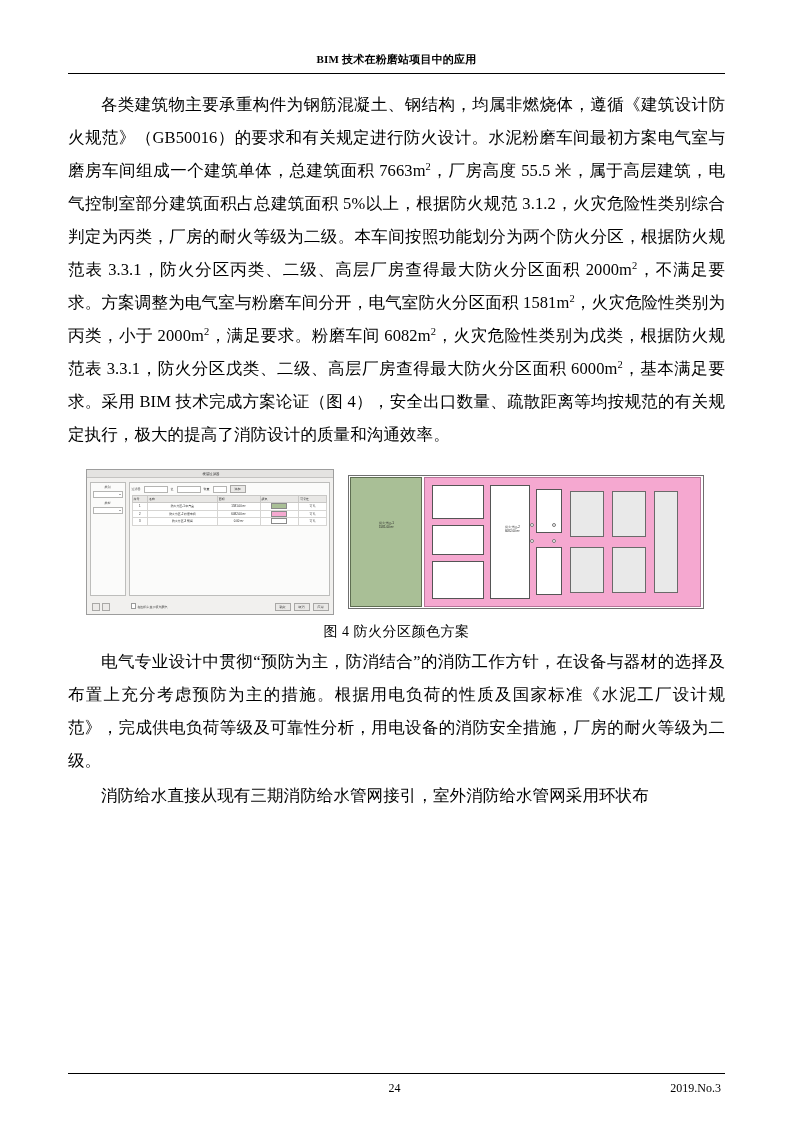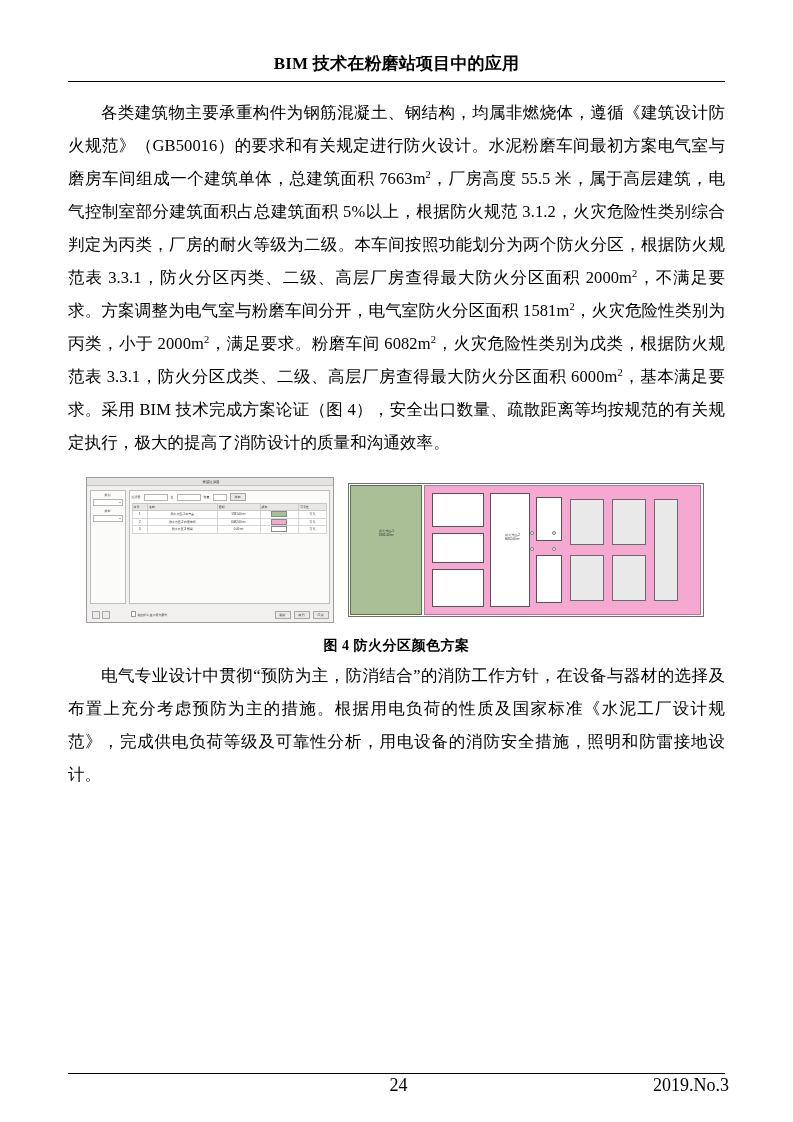--- a/index.html
+++ b/index.html
@@ -18,21 +18,21 @@
     color: #000;
   }
   .content {
     position: absolute;
     left: 68px;
     top: 52px;
     width: 657px;
   }
   .header-title {
     text-align: center;
-    font-size: 17px;
+    font-size: 11px;
     font-weight: bold;
     letter-spacing: 0.2px;
     padding-bottom: 6px;
   }
   .header-rule {
     border-top: 1px solid #000;
     width: 100%;
     height: 0;
     margin-bottom: 14px;
   }
@@ -48,22 +48,22 @@
     font-size: 10.5px;
     vertical-align: super;
     line-height: 0;
   }
   .figure-wrap {
     margin-top: 12px;
     text-align: center;
   }
   .figure-caption {
     font-size: 14px;
-    font-weight: bold;
-    margin: 6px 0 4px 0;
+    font-weight: normal;
+    margin: 0 0 4px 0;
     letter-spacing: 0.5px;
   }
   
   .screenshot {
     position: relative;
     width: 638px;
     height: 160px;
     margin: 0 auto;
     background: #ffffff;
     box-sizing: border-box;
@@ -278,23 +278,23 @@
   .footer-rule {
     position: absolute;
     left: 68px;
     right: 68px;
     bottom: 48px;
     border-top: 1px solid #000;
   }
   .footer {
     position: absolute;
     left: 68px;
-    right: 64px;
+    right: 72px;
     bottom: 26px;
-    font-size: 18px;
+    font-size: 12px;
     font-family: "Liberation Serif", serif;
   }
   .footer .pageno {
     text-align: center;
   }
   .footer .right {
     position: absolute;
     right: 0;
     top: 0;
   }
@@ -415,21 +415,22 @@
           <div class="lbl-box" style="left:20px; top:56px; width:54px; white-space:pre-line;">防火分区-1
 1581.00 m²</div>
           <div class="lbl-box" style="left:150px; top:60px; width:46px; white-space:pre-line;">防火分区-2
 6082.00 m²</div>
         </div>
       </div>
 
       <div class="figure-caption">图 4  防火分区颜色方案</div>
     </div>
 
-    <p class="body">电气专业设计中贯彻“预防为主，防消结合”的消防工作方针，在设备与器材的选择及布置上充分考虑预防为主的措施。根据用电负荷的性质及国家标准《水泥工厂设计规范》，完成供电负荷等级及可靠性分析，用电设备的消防安全措施，照明和防雷接地设计。</p>
+    <p class="body">电气专业设计中贯彻“预防为主，防消结合”的消防工作方针，在设备与器材的选择及布置上充分考虑预防为主的措施。根据用电负荷的性质及国家标准《水泥工厂设计规范》，完成供电负荷等级及可靠性分析，用电设备的消防安全措施，厂房的耐火等级为二级。</p>
+    <p class="body">消防给水直接从现有三期消防给水管网接引，室外消防给水管网采用环状布</p>
   </div>
 
   <div class="footer-rule"></div>
   <div class="footer">
     <div class="pageno">24</div>
     <div class="right">2019.No.3</div>
   </div>
 
 </div>
 

